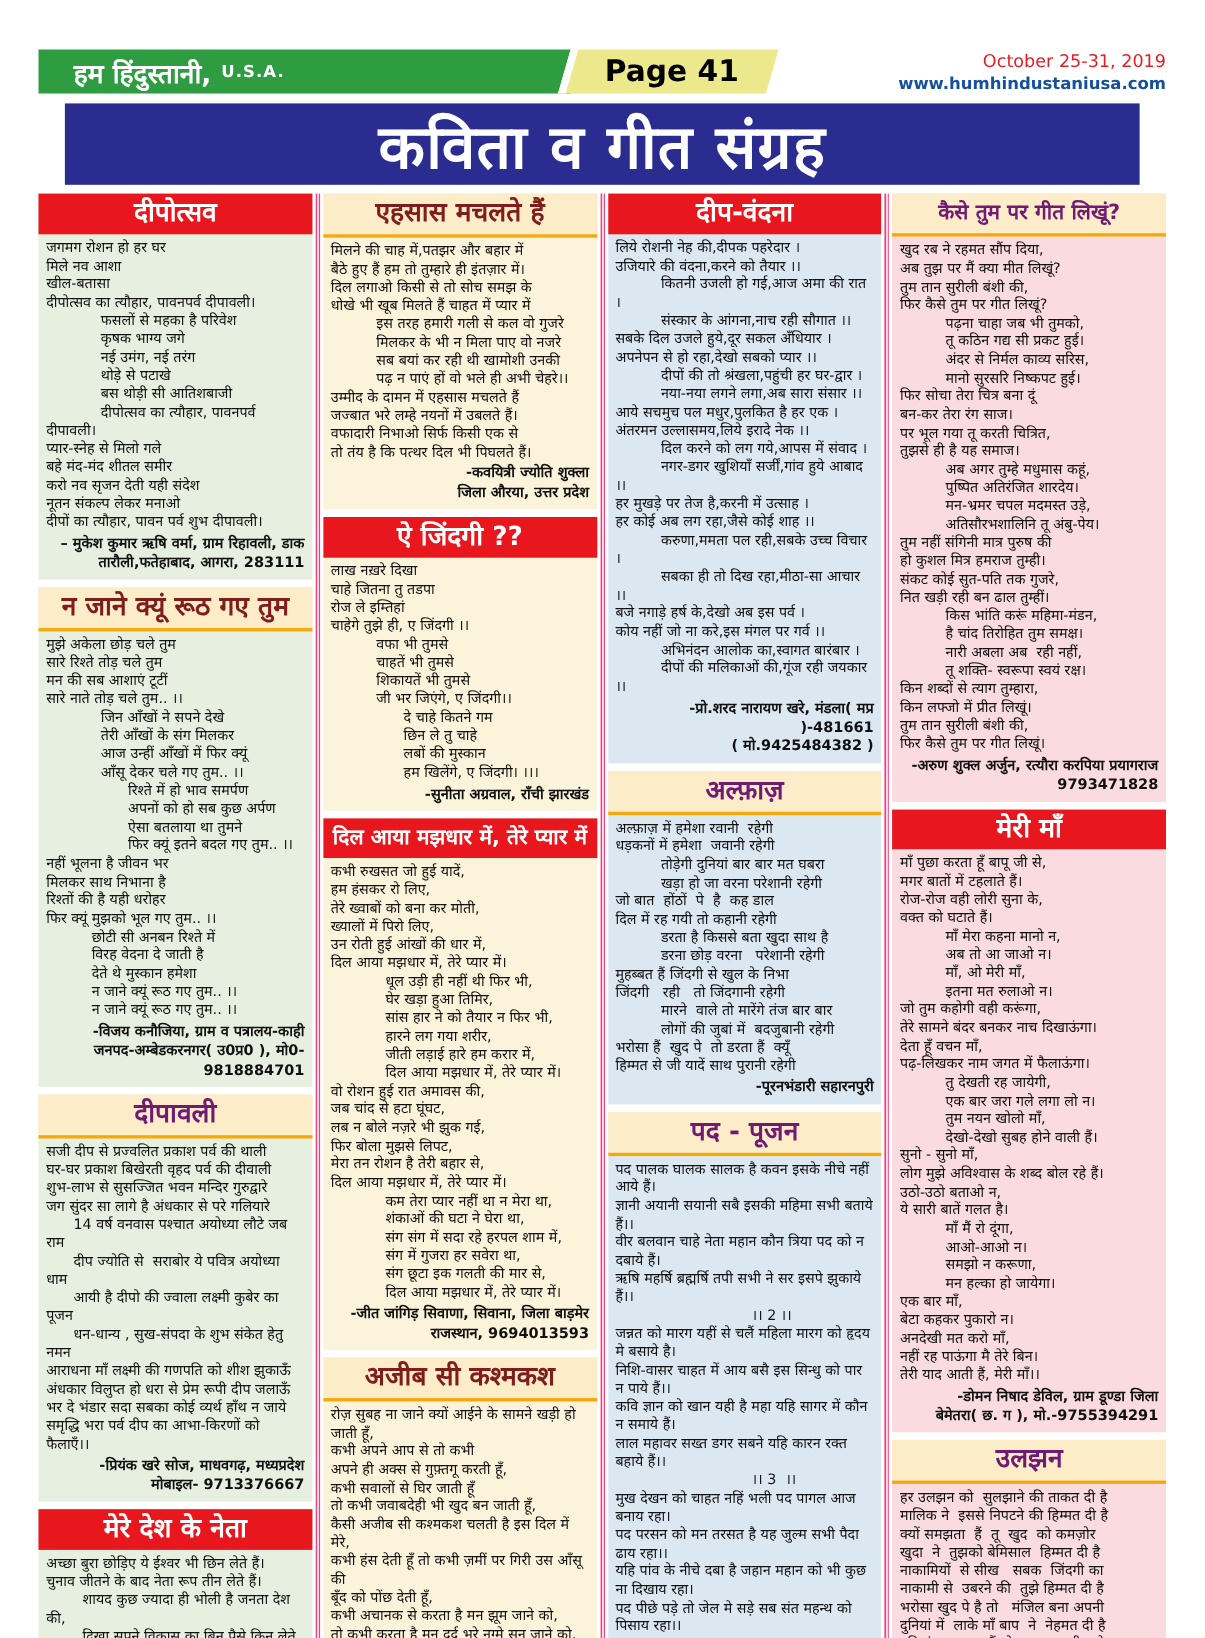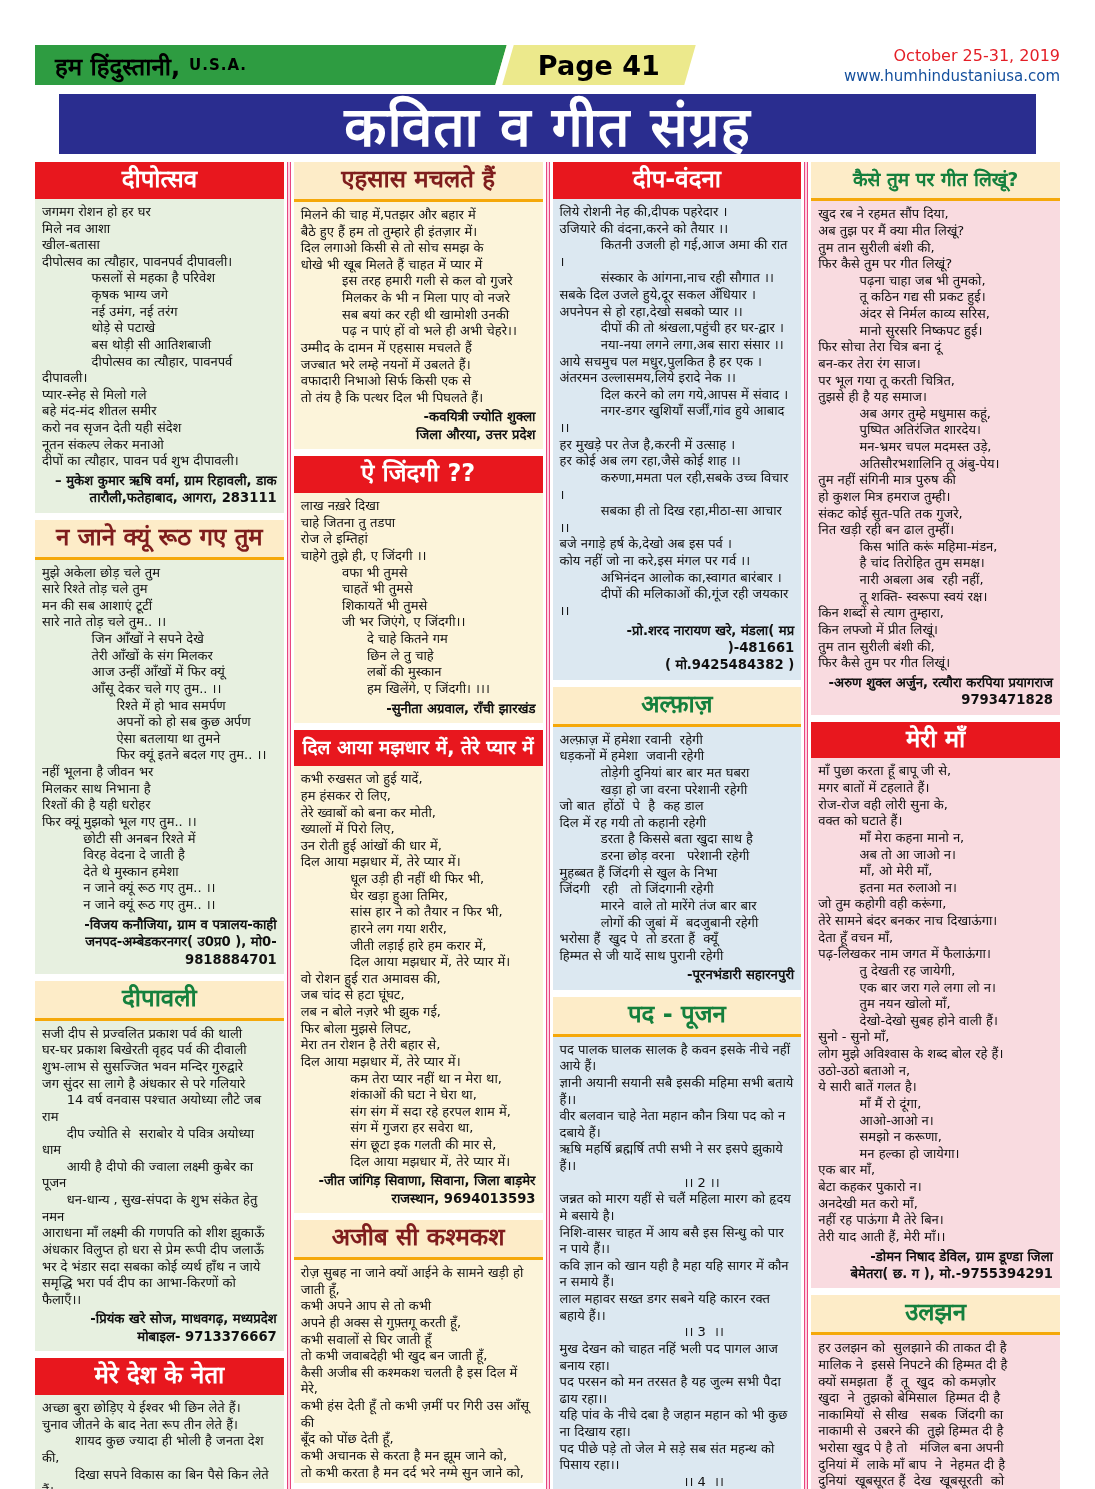--- a/index.html
+++ b/index.html
@@ -1,48 +1,48 @@
 <!DOCTYPE html>
 <html><head>
 <meta charset="utf-8">
 <style>
   html,body{margin:0;padding:0;background:#fff;}
   body{width:1095px;font-family:"DejaVu Sans","Liberation Sans",sans-serif;color:#111;}
   .page{width:1095px;min-height:1489px;box-sizing:border-box;padding:45px 35px 0;position:relative;}
 
   
   .topbar{display:flex;align-items:stretch;height:40px;}
-  .masthead{background:#2e9c41;color:#000000;flex:0 0 452px;display:flex;align-items:center;padding-left:20px;gap:9px;}
+  .masthead{background:#2e9c41;color:#ffffff;flex:0 0 452px;display:flex;align-items:center;padding-left:32px;gap:9px;}
   .masthead-name{font-size:24px;font-weight:bold;}
   .masthead-usa{font-size:15px;font-weight:bold;letter-spacing:1px;}
   .page-badge{background:#ece98c;transform:skewX(-16deg);margin-left:-6px;padding:0 30px;display:flex;align-items:center;border-left:7px solid #fff;}
   .page-badge span{transform:skewX(16deg);font-weight:bold;font-size:27px;color:#000;}
   .issue-info{margin-left:auto;text-align:right;line-height:1.3;padding-top:1px;}
   .issue-date{color:#e41e26;font-weight:normal;font-size:16px;}
-  .issue-url{color:#15509d;font-weight:normal;font-size:15px;cursor:pointer;}
+  .issue-url{color:#15509d;font-weight:bold;font-size:15px;cursor:pointer;}
 
   
-  .title-banner{background:#2a2d8f;margin:9px 24px 8px;height:60px;display:flex;align-items:center;justify-content:center;}
+  .title-banner{background:#2a2d8f;margin:9px 24px 8px;height:74px;display:flex;align-items:center;justify-content:center;}
   .title-banner span{color:#fff;font-size:55px;font-weight:bold;letter-spacing:1px;}
 
   
   .columns{display:flex;align-items:flex-start;}
   .col{flex:1 1 0;min-width:0;}
   .vsep{flex:0 0 4px;align-self:stretch;margin:0 3px;background:linear-gradient(to right,#e8457f 0 1px,#ffd2e2 1px 3px,#e8457f 3px 4px);}
 
   .poem{margin-bottom:7px;}
   .col-c1 .poem{background:#e7f0e0;}
   .col-c2 .poem{background:#fcf4da;}
   .col-c3 .poem{background:#dce8f1;}
   .col-c4 .poem{background:#f9dbe0;}
 
   .hdr{text-align:center;font-weight:bold;margin:0;padding:4px 2px 6px;font-size:24px;line-height:1.12;}
   .hdr-red{background:#e8171e;color:#fff;}
   .hdr-cream{background:#fdecc8;color:#7f1d1d;border-bottom:3px solid #f5a80a;}
-  .hdr-cream.red-text{color:#15803d;}
+  .hdr-cream.red-text{color:#701a75;}
   .hdr-sm{font-size:19px;padding-top:7px;padding-bottom:8px;}
 
   .plines{padding:5px 7px 2px;font-size:13px;line-height:1.28;white-space:pre-wrap;}
   .authors{padding:0 7px 6px;font-weight:bold;text-align:right;font-size:13.2px;line-height:1.32;white-space:pre-wrap;}
 </style>
 </head>
 <body>
 
 <div class="page">
 

